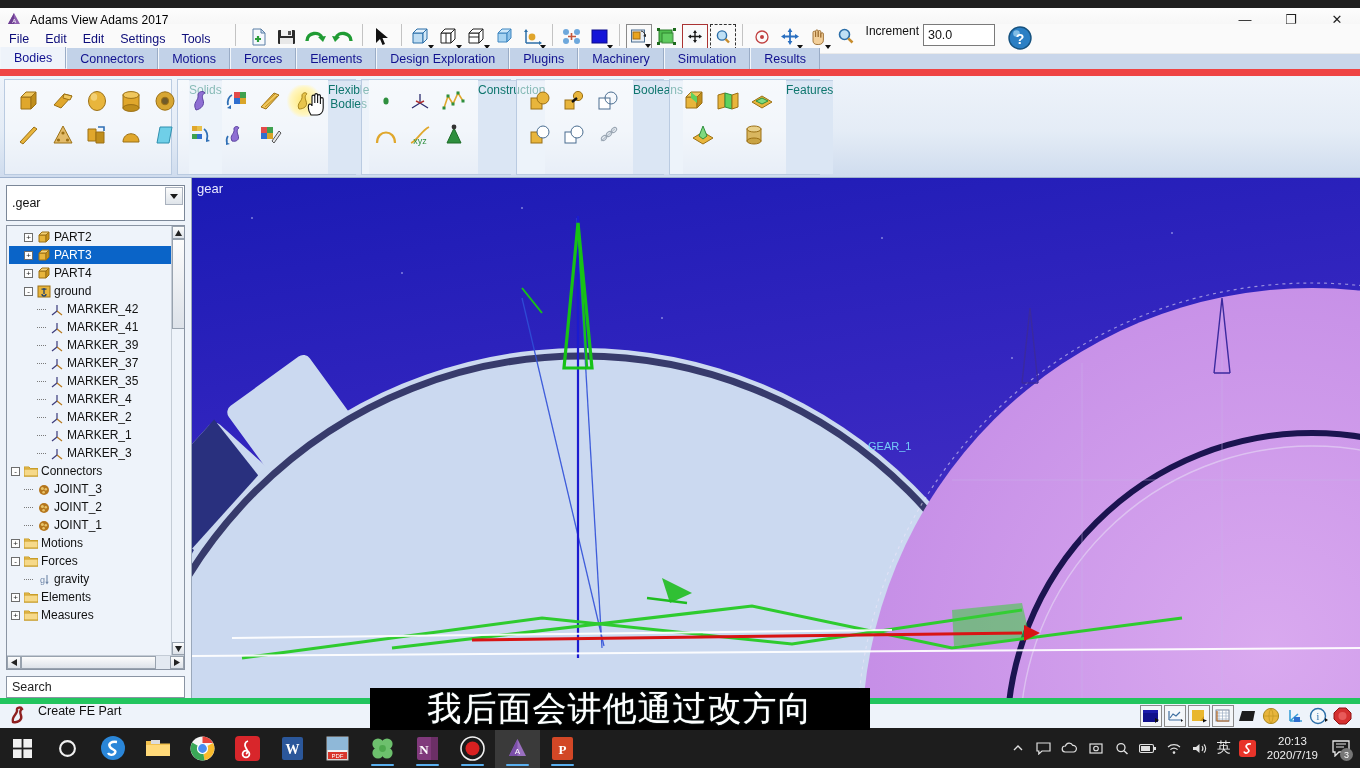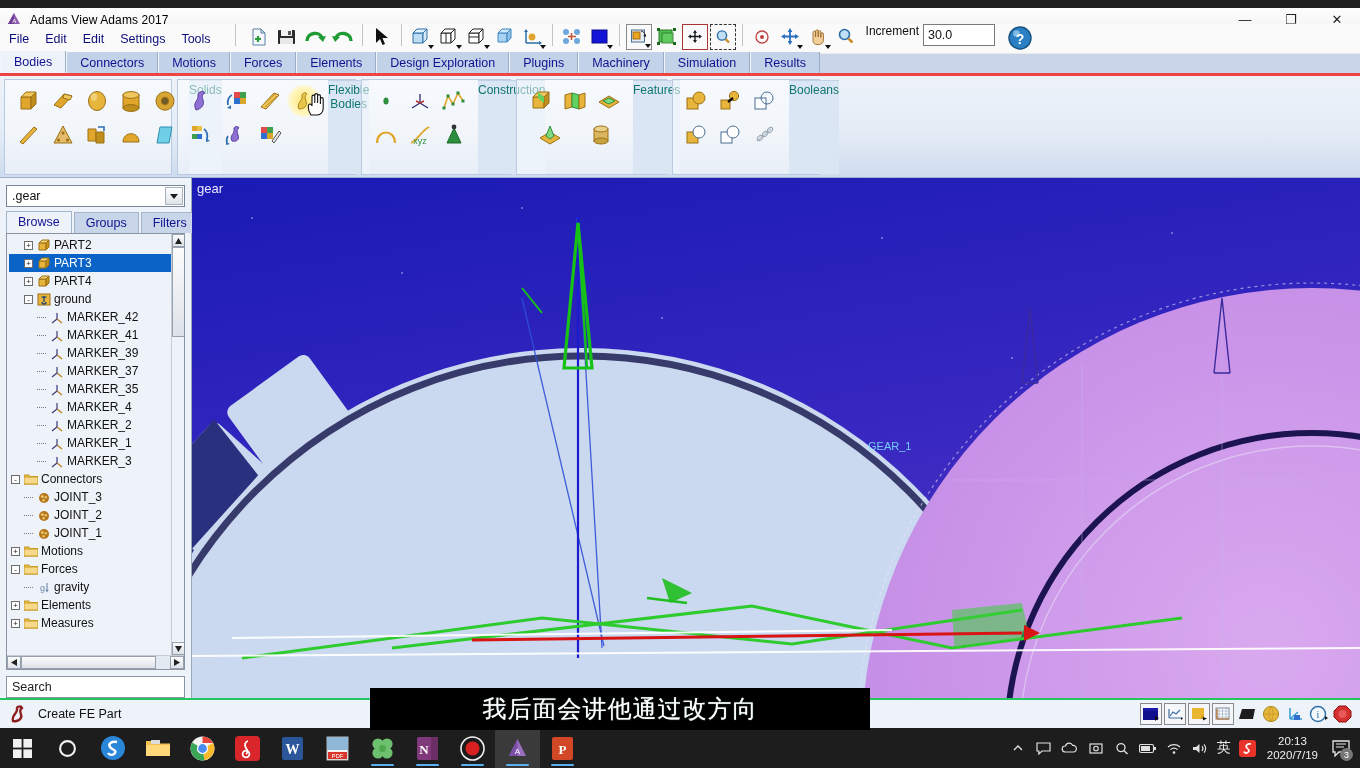--- a/index.html
+++ b/index.html
@@ -46,21 +46,21 @@
               border-left:3px solid transparent; border-right:3px solid transparent;
               border-top:4px solid #111; }
   .incr-label { font-size:12px; color:#111; margin-left:6px; white-space:nowrap; }
   .incr-input { width:72px; height:22px; border:1px solid #7a7a7a; background:#fff;
                 font-size:12.5px; color:#111; padding:0 4px; margin-left:4px; line-height:20px; }
 
   
   .tabstrip {
     position:absolute; left:0; top:54px; width:1360px; height:22px;
     background:#c9d6ea; display:flex; align-items:flex-end;
-    border-bottom:3px solid #ef4444;
+    border-bottom:7px solid #ef4444;
   }
   .tab { height:21px; padding:0 13px; font-size:12.5px; color:#11118f;
          display:flex; align-items:center; background:#c2d2e8;
          border-left:1px solid #f2f6fb; border-right:1px solid #9aacc6; }
   .tab.active { background:#eef3fa; color:#11118f; height:22px; border-bottom:1px solid #eef3fa; }
 
   
   .ribbon {
     position:absolute; left:0; top:76px; width:1360px; height:102px;
     background: linear-gradient(#eef3fa 0%, #e4ecf6 55%, #cfdcee 100%);
@@ -77,21 +77,21 @@
   .ricon.hl { background: radial-gradient(circle at 50% 50%, #ffe873 0%, #fff6c2 58%, rgba(255,246,194,0) 75%); }
   .rgroup-label { text-align:center; font-size:12px; color:#0f766e;
                   background:#dbe6f4; border-top:1px solid #c2d2e6; padding:2px 0 3px 0; }
   .cursor-hand { position:absolute; left:305px; top:92px; z-index:30; pointer-events:none; }
 
   
   .leftpanel { position:absolute; left:0; top:178px; width:192px; height:520px;
                background:#eef3fa; border-right:1px solid #9aa8bb;
                display:flex; flex-direction:column; }
   .combo-wrap { padding:7px 6px 4px 6px; }
-  .combo { height:22px; background:#fff; border:1px solid #7b8798;
+  .combo { height:36px; background:#fff; border:1px solid #7b8798;
            display:flex; align-items:center; font-size:12.5px; color:#111; padding-left:5px;
            position:relative; }
   .combo .arrowbox { position:absolute; right:1px; top:1px; width:18px; height:18px;
       background:linear-gradient(#fcfcfc,#dfe4ea); border:1px solid #a9b1bd;
       display:flex; align-items:center; justify-content:center; }
   .caret-dn { width:0;height:0;border-left:4px solid transparent;border-right:4px solid transparent;
               border-top:5px solid #1a1a1a; }
   .ptabs { display:flex; padding:0 6px; gap:2px; align-items:flex-end; }
   .ptab { font-size:12.5px; color:#11118f; padding:3px 11px; background:#c9d6ea;
           border:1px solid #a3b4cc; border-bottom:none; }
@@ -127,22 +127,22 @@
                display:flex; align-items:center; font-size:12.5px; color:#222; padding-left:5px; }
 
   
   .viewport { position:absolute; left:192px; top:178px; width:1168px; height:520px;
               overflow:hidden; background:#1a1aa8; }
   .vp-label { position:absolute; left:5px; top:3px; font-size:13px; color:#eaeaff; z-index:8;
               font-family:"Liberation Sans", sans-serif; }
 
   
   .statusbar { position:absolute; left:0; top:698px; width:1360px; height:30px;
-               background:#eef3fa; border-top:2px solid #22c55e;
-               display:flex; align-items:center; }
+               background:#eef3fa; border-top:6px solid #22c55e;
+               display:flex; }
   .status-icon { width:22px; height:22px; margin-left:8px; display:flex;
                  align-items:center; justify-content:center; }
   .status-text { font-size:12.5px; color:#111; margin-left:8px; }
   .status-right { margin-left:auto; display:flex; align-items:center; padding-right:6px; gap:2px; }
   .sb-btn { width:22px; height:22px; display:flex; align-items:center; justify-content:center;
             position:relative; }
   .sb-btn.fr { border:1px solid #8a8a8a; background:#f4f6f9; }
 
   
   .taskbar { position:absolute; left:0; top:728px; width:1360px; height:40px;
@@ -160,21 +160,21 @@
   .notif { width:30px; height:40px; display:flex; align-items:center; justify-content:center;
            position:relative; }
   .notif-badge { position:absolute; right:3px; bottom:7px; width:13px; height:13px;
                  border-radius:50%; background:#767676; color:#fff; font-size:9px;
                  display:flex; align-items:center; justify-content:center; }
 
   
   .subtitle-band { position:absolute; left:370px; top:688px; width:500px; height:42px;
                    background:#000; display:flex; align-items:center; justify-content:center;
                    z-index:40; }
-  .subtitle-text { font-family:"DejaVu Sans", sans-serif; font-size:24px; color:#fff;
+  .subtitle-text { font-family:"DejaVu Sans", sans-serif; font-size:34px; color:#fff;
                    letter-spacing:1px; text-shadow: 0 0 1px #9bb; }
 </style>
 </head>
 <body>
 
 <div id="app">
 
   <div class="titlebar">
     <div class="title-icon">
       <svg width="18" height="18" viewBox="0 0 18 18">
@@ -574,20 +574,69 @@
             <svg width="26" height="24" viewBox="0 0 26 24">
               <polygon points="13,5 20,20 6,20" fill="#2e8f3e" stroke="#1d6b27"></polygon>
               <circle cx="13" cy="4" r="2.4" fill="#333"></circle>
             </svg>
           </div>
         </div>
       </div>
       <div class="rgroup-label">Construction</div>
     </div>
 
+    <div class="rgroup" style="width:148px">
+      <div class="rgroup-rows">
+        <div class="rrow" style="justify-content:space-around">
+          <div class="ricon">
+            <svg width="28" height="24" viewBox="0 0 28 24">
+              <rect x="4" y="9" width="11" height="11" fill="#e8b53c" stroke="#9c7014"></rect>
+              <circle cx="16" cy="9" r="6" fill="#e8b53c" stroke="#9c7014"></circle>
+            </svg>
+          </div>
+          <div class="ricon">
+            <svg width="28" height="24" viewBox="0 0 28 24">
+              <rect x="4" y="11" width="9" height="9" fill="#e8b53c" stroke="#9c7014"></rect>
+              <circle cx="17" cy="7" r="4.6" fill="#e8b53c" stroke="#9c7014"></circle>
+              <path d="M11 13 L16 9" stroke="#111" stroke-width="2.4"></path>
+            </svg>
+          </div>
+          <div class="ricon">
+            <svg width="28" height="24" viewBox="0 0 28 24">
+              <rect x="4" y="9" width="11" height="11" fill="#fff" stroke="#4a6d90"></rect>
+              <circle cx="16" cy="9" r="6" fill="none" stroke="#4a6d90"></circle>
+            </svg>
+          </div>
+        </div>
+        <div class="rrow" style="justify-content:space-around">
+          <div class="ricon">
+            <svg width="28" height="24" viewBox="0 0 28 24">
+              <rect x="4" y="9" width="11" height="11" fill="#e8b53c" stroke="#9c7014"></rect>
+              <circle cx="16" cy="9" r="6" fill="#fff" stroke="#4a6d90"></circle>
+            </svg>
+          </div>
+          <div class="ricon">
+            <svg width="28" height="24" viewBox="0 0 28 24">
+              <rect x="4" y="9" width="11" height="11" fill="#fff" stroke="#4a6d90"></rect>
+              <circle cx="16" cy="9" r="6" fill="#fff" stroke="#4a6d90"></circle>
+            </svg>
+          </div>
+          <div class="ricon">
+            <svg width="28" height="24" viewBox="0 0 28 24">
+              <path d="M6 18 L20 6" stroke="#b9c4cf" stroke-width="1.4"></path>
+              <ellipse cx="9" cy="15" rx="3" ry="2" fill="none" stroke="#9aa6b3" transform="rotate(-40 9 15)"></ellipse>
+              <ellipse cx="14" cy="11" rx="3" ry="2" fill="none" stroke="#9aa6b3" transform="rotate(-40 14 11)"></ellipse>
+              <ellipse cx="19" cy="7" rx="3" ry="2" fill="none" stroke="#9aa6b3" transform="rotate(-40 19 7)"></ellipse>
+            </svg>
+          </div>
+        </div>
+      </div>
+      <div class="rgroup-label">Booleans</div>
+    </div>
+
     <div class="rgroup" style="width:151px">
       <div class="rgroup-rows">
         <div class="rrow" style="justify-content:space-around">
           <div class="ricon">
             <svg width="28" height="24" viewBox="0 0 28 24">
               <polygon points="6,8 17,8 17,19 6,19" fill="#e8b53c" stroke="#9c7014"></polygon>
               <polygon points="6,8 11,3 22,3 17,8" fill="#f0c75e" stroke="#9c7014"></polygon>
               <polygon points="17,8 22,3 22,14 17,19" fill="#c08e1c" stroke="#9c7014"></polygon>
               <path d="M11,3 L17,8 L17,14 L11,9z" fill="#5fd25f"></path>
             </svg>
@@ -616,91 +665,37 @@
           <div class="ricon">
             <svg width="28" height="24" viewBox="0 0 28 24">
               <rect x="7" y="6" width="14" height="12" fill="#d9b65f" stroke="#9c7014"></rect>
               <ellipse cx="14" cy="6" rx="7" ry="3" fill="#e8d08a" stroke="#9c7014"></ellipse>
               <ellipse cx="14" cy="18" rx="7" ry="3" fill="#c9a343" stroke="#9c7014"></ellipse>
             </svg>
           </div>
         </div>
       </div>
       <div class="rgroup-label">Features</div>
-    </div>
-
-    <div class="rgroup" style="width:148px">
-      <div class="rgroup-rows">
-        <div class="rrow" style="justify-content:space-around">
-          <div class="ricon">
-            <svg width="28" height="24" viewBox="0 0 28 24">
-              <rect x="4" y="9" width="11" height="11" fill="#e8b53c" stroke="#9c7014"></rect>
-              <circle cx="16" cy="9" r="6" fill="#e8b53c" stroke="#9c7014"></circle>
-            </svg>
-          </div>
-          <div class="ricon">
-            <svg width="28" height="24" viewBox="0 0 28 24">
-              <rect x="4" y="11" width="9" height="9" fill="#e8b53c" stroke="#9c7014"></rect>
-              <circle cx="17" cy="7" r="4.6" fill="#e8b53c" stroke="#9c7014"></circle>
-              <path d="M11 13 L16 9" stroke="#111" stroke-width="2.4"></path>
-            </svg>
-          </div>
-          <div class="ricon">
-            <svg width="28" height="24" viewBox="0 0 28 24">
-              <rect x="4" y="9" width="11" height="11" fill="#fff" stroke="#4a6d90"></rect>
-              <circle cx="16" cy="9" r="6" fill="none" stroke="#4a6d90"></circle>
-            </svg>
-          </div>
-        </div>
-        <div class="rrow" style="justify-content:space-around">
-          <div class="ricon">
-            <svg width="28" height="24" viewBox="0 0 28 24">
-              <rect x="4" y="9" width="11" height="11" fill="#e8b53c" stroke="#9c7014"></rect>
-              <circle cx="16" cy="9" r="6" fill="#fff" stroke="#4a6d90"></circle>
-            </svg>
-          </div>
-          <div class="ricon">
-            <svg width="28" height="24" viewBox="0 0 28 24">
-              <rect x="4" y="9" width="11" height="11" fill="#fff" stroke="#4a6d90"></rect>
-              <circle cx="16" cy="9" r="6" fill="#fff" stroke="#4a6d90"></circle>
-            </svg>
-          </div>
-          <div class="ricon">
-            <svg width="28" height="24" viewBox="0 0 28 24">
-              <path d="M6 18 L20 6" stroke="#b9c4cf" stroke-width="1.4"></path>
-              <ellipse cx="9" cy="15" rx="3" ry="2" fill="none" stroke="#9aa6b3" transform="rotate(-40 9 15)"></ellipse>
-              <ellipse cx="14" cy="11" rx="3" ry="2" fill="none" stroke="#9aa6b3" transform="rotate(-40 14 11)"></ellipse>
-              <ellipse cx="19" cy="7" rx="3" ry="2" fill="none" stroke="#9aa6b3" transform="rotate(-40 19 7)"></ellipse>
-            </svg>
-          </div>
-        </div>
-      </div>
-      <div class="rgroup-label">Booleans</div>
     </div>
   </div>
 
   <div class="cursor-hand">
     <svg width="22" height="26" viewBox="0 0 22 26">
       <path d="M6 23 C2 17, 3 12, 5 12 C6.6 12, 7 14, 7 14 V4.5 a1.4 1.4 0 0 1 2.8 0 V11 V3 a1.4 1.4 0 0 1 2.8 0 V11 V4 a1.4 1.4 0 0 1 2.8 0 V12 V7 a1.4 1.4 0 0 1 2.8 0 v9 c0 4-2.5 7-6 7z" fill="#fff" stroke="#111" stroke-width="1.1"></path>
     </svg>
   </div>
 
   <div class="leftpanel">
     <div class="combo-wrap">
       <div class="combo">
         <span>.gear</span>
         <span class="arrowbox">
             <i class="caret-dn"></i>
           </span>
       </div>
-    </div>
-    <div class="ptabs">
-      <div class="ptab active">Browse</div>
-      <div class="ptab">Groups</div>
-      <div class="ptab">Filters</div>
     </div>
 
     <div class="tree-wrap">
       <div class="tree" id="tree">
           <div class="trow">
             <span class="tindent" style="width: 15px;"></span>
             <span class="tgl">+</span>
             <span class="ticon">
               <svg width="14" height="13" viewBox="0 0 14 13">
                 <polygon points="2,4 9,4 9,11 2,11" fill="#e8b53c" stroke="#9c7014"></polygon>

